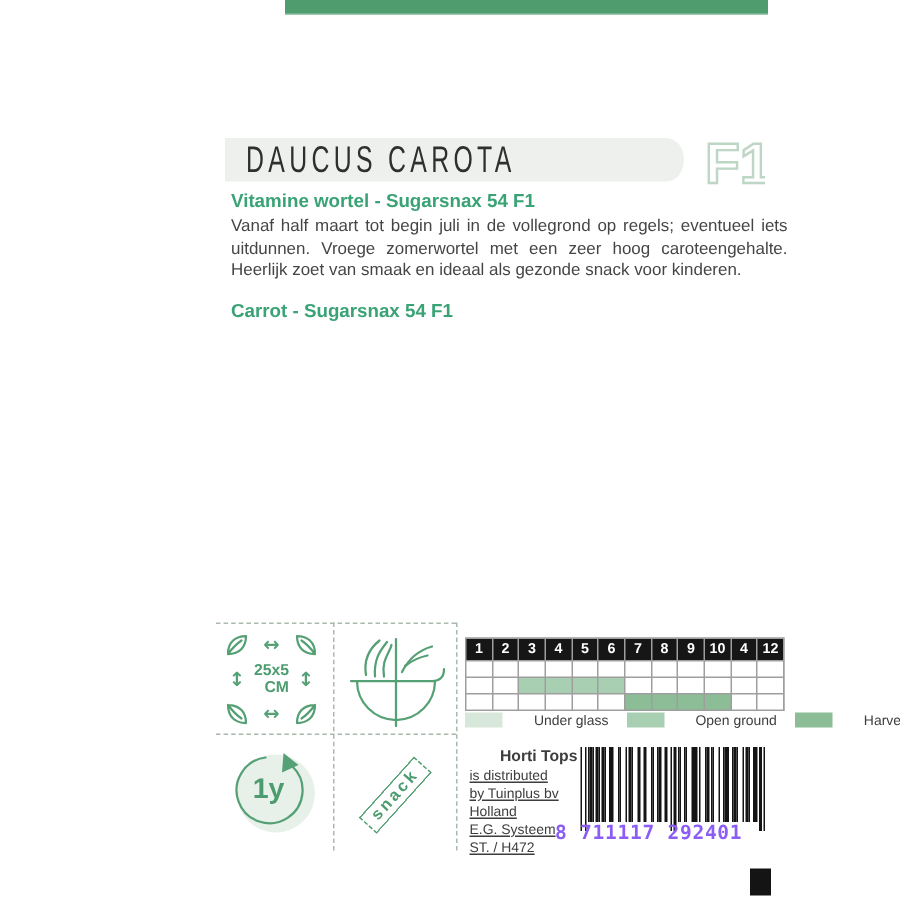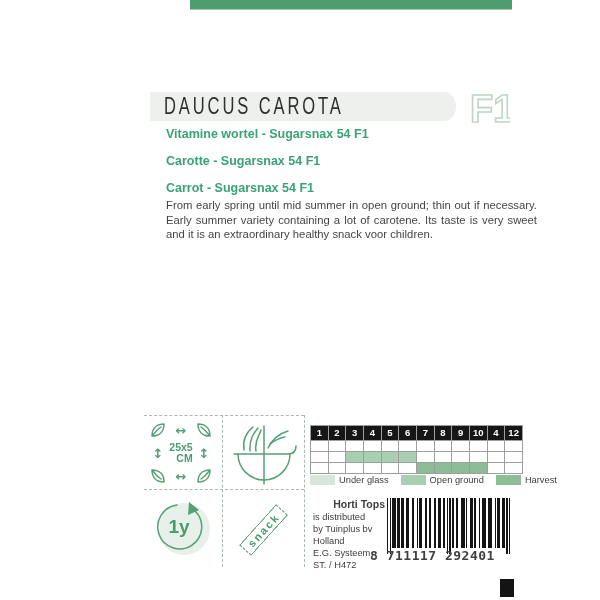--- a/index.html
+++ b/index.html
@@ -14,21 +14,21 @@
   .title-bar{position:absolute;left:118px;top:92px;width:306px;height:29px;background:#eef0ee;
              border-radius:0 12px 12px 0/0 15px 15px 0;display:flex;align-items:center;}
   .title-text{display:inline-block;font-size:23px;letter-spacing:4px;color:#2f2f2f;
               transform:scale(0.72,1.08);transform-origin:0 55%;margin-left:14px;white-space:nowrap;}
 
   
   .f1-svg{position:absolute;left:436px;top:84px;}
   .f1-svg text{font-family:"Liberation Sans",sans-serif;}
 
   
-  .descs{position:absolute;left:134px;top:126px;width:371px;}
+  .descs{position:absolute;left:122px;top:126px;width:371px;}
   .desc{margin-bottom:11px;}
   .desc-h{color:#3aa376;font-weight:bold;font-size:12.5px;line-height:16px;margin-bottom:2px;}
   .desc-b{color:#454545;font-size:11.3px;line-height:14.6px;text-align:justify;}
 
   
   .div-h{position:absolute;height:0;border-top:1.5px dashed #a9b9ac;}
   .div-v{position:absolute;width:0;border-left:1.5px dashed #a9b9ac;}
   .dh1{left:112px;top:415px;width:160px;}
   .dh2{left:112px;top:489px;width:160px;}
   .dv1{left:190px;top:415px;height:152px;}
@@ -58,37 +58,37 @@
 
   
   .cal{position:absolute;left:278px;top:425px;width:211px;display:grid;
        grid-template-columns:repeat(12,1fr);grid-auto-rows:auto;gap:1px;
        background:#9e9e9e;border:1px solid #9e9e9e;}
   .hc{background:#161616;color:#fff;font-size:9.5px;font-weight:bold;text-align:center;line-height:14px;height:14px;}
   .dc{background:#fff;height:10px;}
 
   
   .legend{position:absolute;left:278px;top:475px;display:flex;gap:12px;align-items:center;}
-  .lg{display:flex;align-items:center;gap:4px;}
+  .lg{display:flex;align-items:center;gap:21px;}
   .sw{display:inline-block;width:25px;height:10px;}
   .lb{font-size:9.3px;color:#3d3d3d;white-space:nowrap;}
 
   
   .dist{position:absolute;left:281px;top:498px;width:72px;color:#3d3d3d;}
   .dist-name{font-weight:bold;font-size:10.5px;line-height:13px;text-align:right;}
-  .dist-line{font-size:9.3px;line-height:12px;}
+  .dist-line{font-size:9.3px;line-height:12px;text-decoration:underline;}
 
   
   .barcode{position:absolute;left:338px;top:498px;width:156px;height:90px;}
   .bars{position:absolute;left:17px;top:0;font-size:0;white-space:nowrap;}
   .bc{display:inline-block;width:1.3px;height:50px;vertical-align:top;}
   .bc.on{background:#141414;}
   .bc.g{height:56px;}
   .bc-digits{position:absolute;left:0;top:50px;font-family:"DejaVu Sans Mono",monospace;
-             font-size:13px;font-weight:600;color:#404040;letter-spacing:0.5px;white-space:nowrap;}
+             font-size:13px;font-weight:600;color:#8b5cf6;letter-spacing:0.5px;white-space:nowrap;}
   .reg-mark{position:absolute;left:468px;top:579px;width:14px;height:18px;background:#141414;}
 
   .icon-stroke{stroke:#55a075;fill:none;stroke-width:1.5;stroke-linecap:round;stroke-linejoin:round;}
 </style>
 </head>
 <body>
 
 <div class="page">
 
   <div class="top-bar"></div>
@@ -97,27 +97,26 @@
     <span class="title-text">DAUCUS CAROTA</span>
   </div>
 
   <svg class="f1-svg" width="42" height="48" viewBox="0 0 42 48">
     <text x="2" y="38" font-size="38" font-weight="bold" fill="#ffffff" stroke="#bdd6c5" stroke-width="1.6">F1</text>
   </svg>
 
   <div class="descs">
       <div class="desc">
         <div class="desc-h">Vitamine wortel - Sugarsnax 54 F1</div>
-      </div>
-      <div class="desc">
-        <div class="desc-h">Carotte - Sugarsnax 54 F1</div>
+        <div class="desc-b">Vanaf half maart tot begin juli in de vollegrond op regels; eventueel iets uitdunnen. Vroege zomerwortel met een zeer hoog caroteengehalte. Heerlijk zoet van smaak en ideaal als gezonde snack voor kinderen.</div>
+      </div>
+      <div class="desc">
       </div>
       <div class="desc">
         <div class="desc-h">Carrot - Sugarsnax 54 F1</div>
-        <div class="desc-b">From early spring until mid summer in open ground; thin out if necessary. Early summer variety containing a lot of carotene. Its taste is very sweet and it is an extraordinary healthy snack voor children.</div>
       </div>
       <div class="desc">
       </div>
     </div>
 
   <div class="div-h dh1"></div>
   <div class="div-h dh2"></div>
   <div class="div-v dv1"></div>
   <div class="div-v dv2"></div>
 

